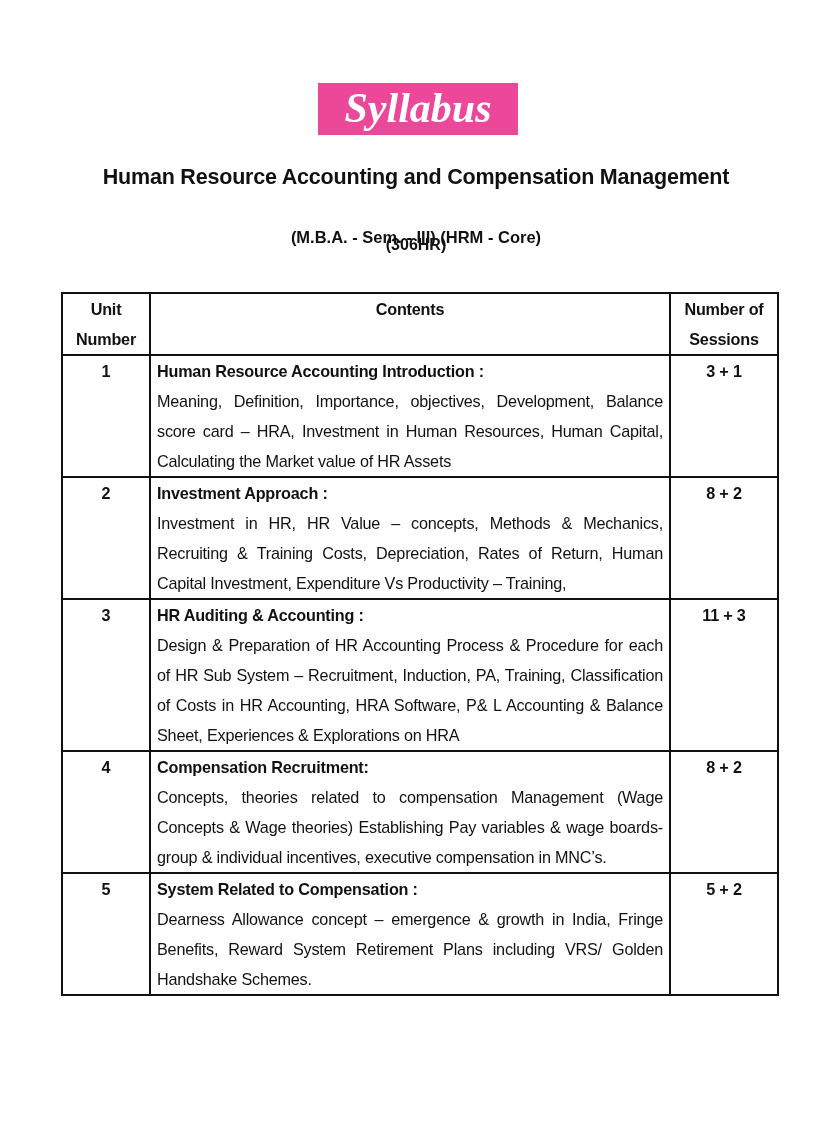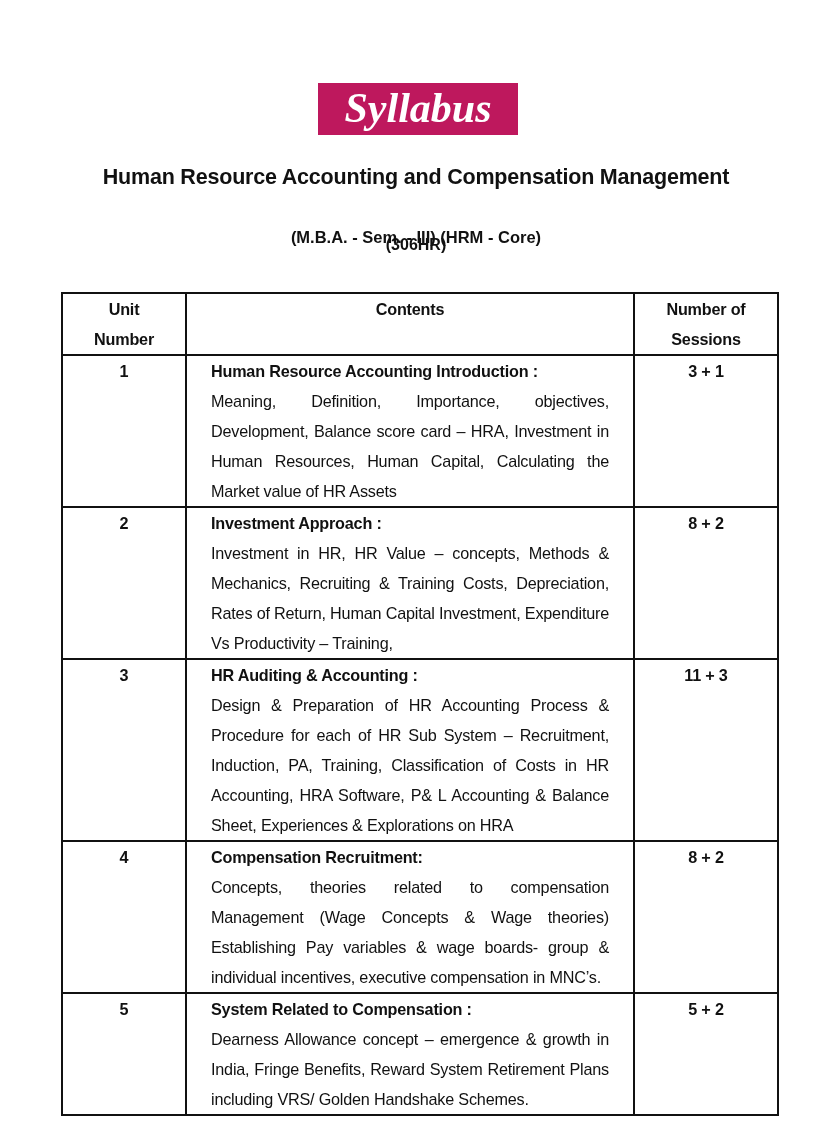--- a/index.html
+++ b/index.html
@@ -1,31 +1,31 @@
 <!DOCTYPE html>
 <html><head>
 <meta charset="utf-8">
 <style>
   html, body { margin: 0; padding: 0; background: #ffffff; }
   body { width: 840px; height: 1140px; position: relative; overflow: hidden; font-family: "Liberation Sans", sans-serif; color: #111; }
   .banner {
     position: absolute; left: 318px; top: 83px; width: 200px; height: 52px;
-    background: #be185d; color: #fff; text-align: center;
+    background: #ec4899; color: #fff; text-align: center;
     font-family: "Liberation Serif", serif; font-style: italic; font-weight: bold;
     font-size: 42px; line-height: 50px;
   }
   .title { position: absolute; left: 0; width: 832px; text-align: center; font-weight: bold; }
   .t1 { top: 165px; font-size: 21.5px; letter-spacing: -0.2px; }
   .t2 { top: 204px; font-size: 16.5px; margin-top: 24px; }
   .t3 { top: 236px; font-size: 16px; }
   table.syl {
     position: absolute; left: 61px; top: 292px; width: 718px;
     border-collapse: collapse; font-size: 16.2px; letter-spacing: -0.2px;
   }
-  table.syl td, table.syl th { border: 2px solid #111; vertical-align: top; padding: 0 24px; line-height: 30px; }
+  table.syl td, table.syl th { border: 2px solid #111; vertical-align: top; padding: 0 6px; line-height: 30px; }
   table.syl th { font-weight: bold; text-align: center; padding-top: 0; }
   .c1 { width: 74px; text-align: center; font-weight: bold; }
   .c3 { width: 94px; text-align: center; font-weight: bold; border-radius: 27px; }
   .c2 { text-align: justify; margin-left: 6px; }
   .head { font-weight: bold; display: block; text-align: left; }
   .body-text { display: block; text-align: justify; }
 </style>
 </head>
 <body>
 

